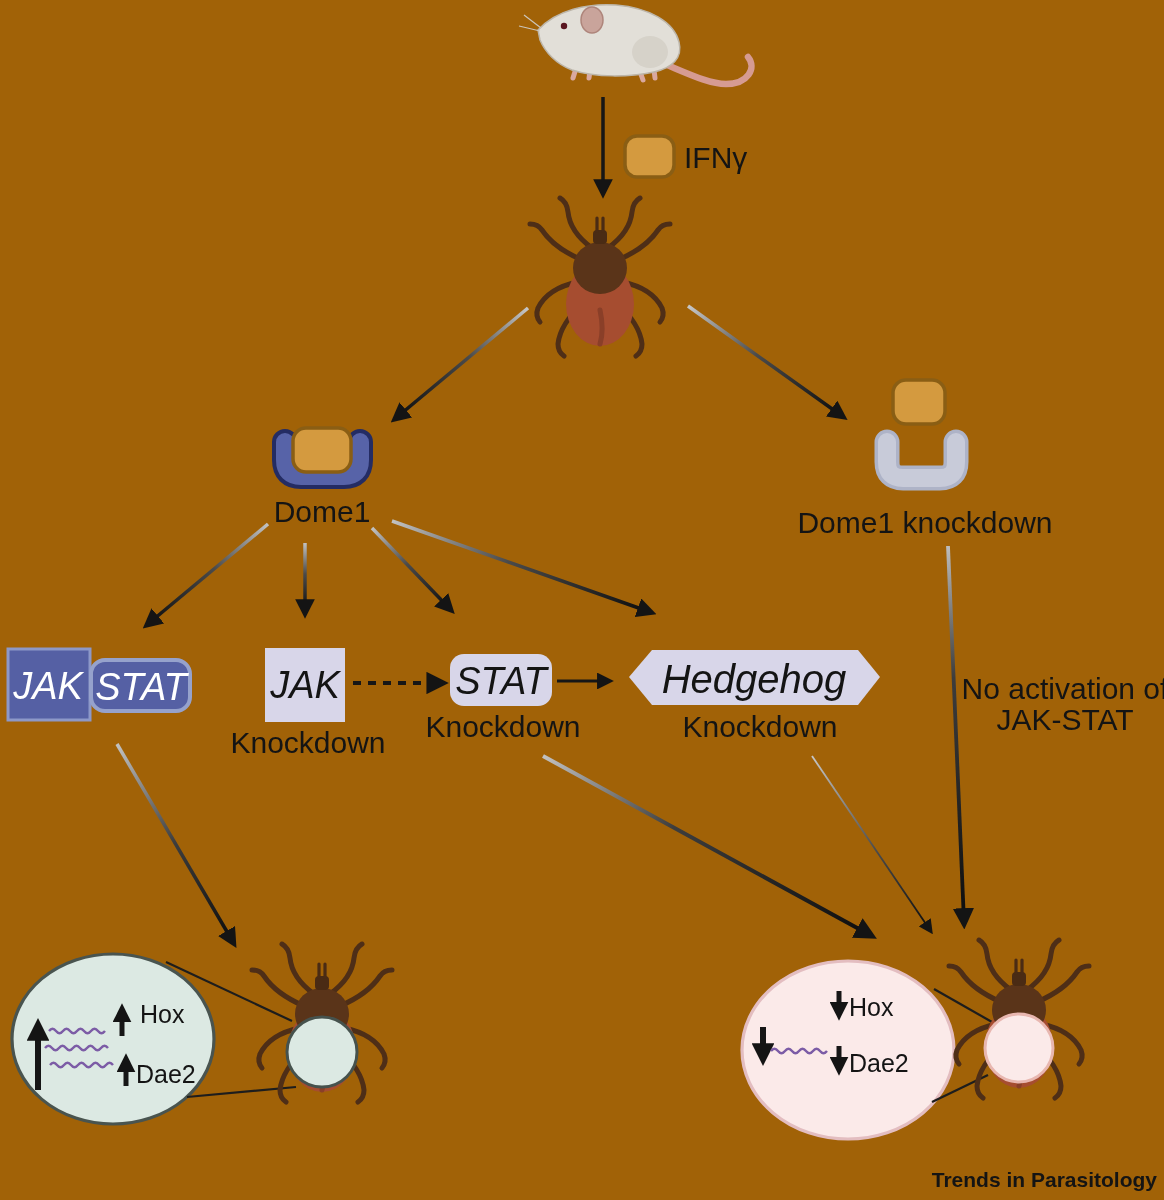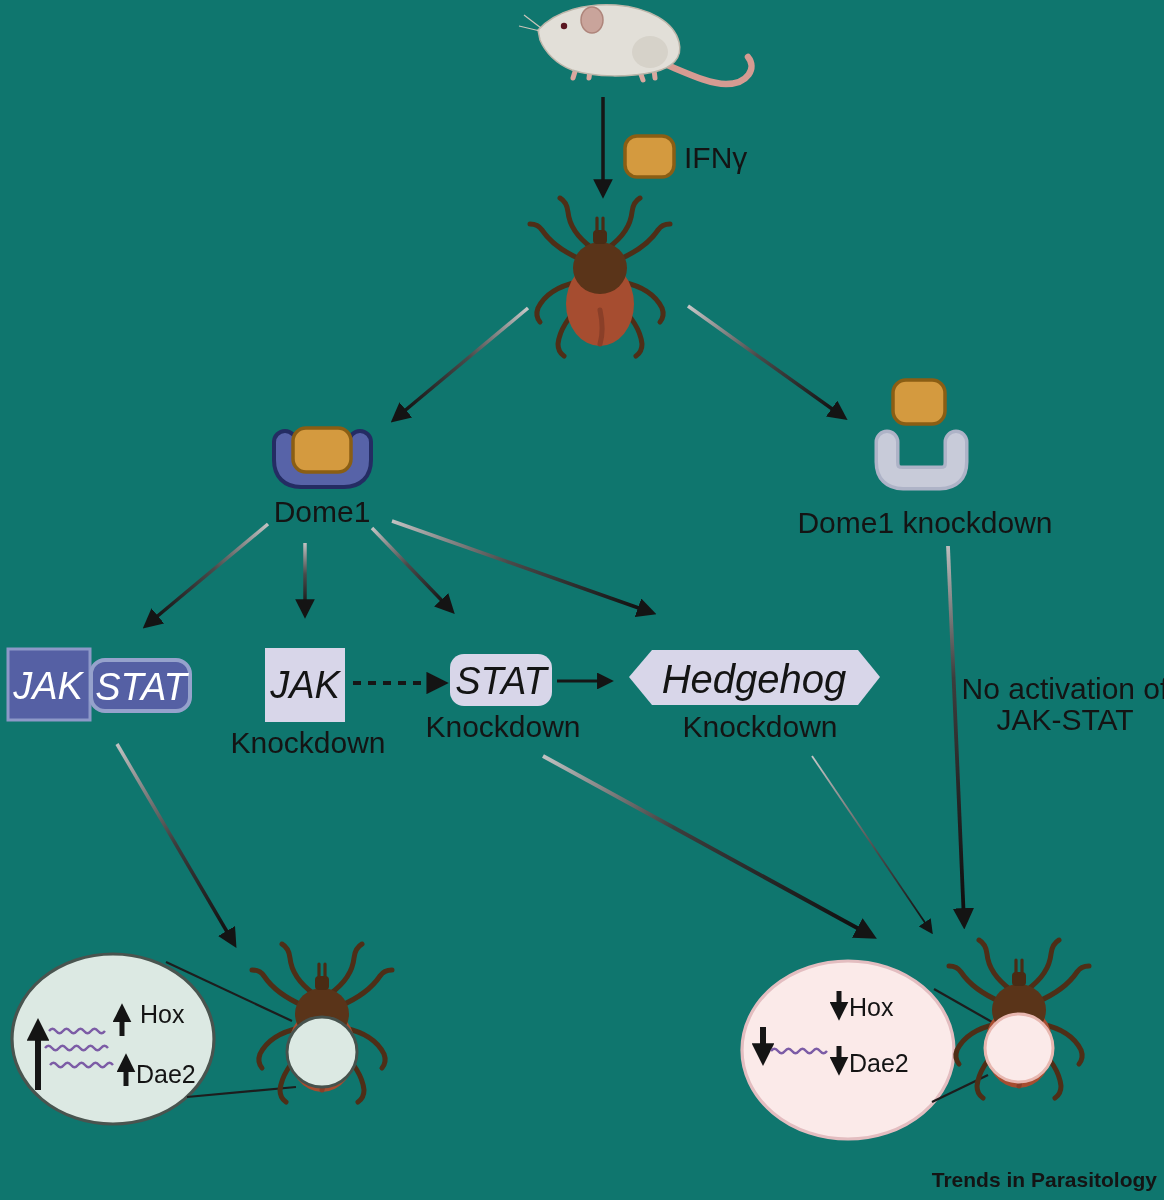--- a/index.html
+++ b/index.html
@@ -1,16 +1,16 @@
 <!DOCTYPE html>
 <html><head>
 <meta charset="utf-8">
 <style>
   html,body{margin:0;padding:0;background:#ffffff;}
-  .stage{position:relative;width:1164px;height:1200px;background:#0f766e;overflow:hidden;}
+  .stage{position:relative;width:1164px;height:1200px;background:#a16207;overflow:hidden;}
   svg{display:block;}
   text{font-family:"Liberation Sans","DejaVu Sans",sans-serif;fill:#141414;}
   .gene{font-style:italic;font-size:38px;}
   .gene-big{font-style:italic;font-size:40px;}
   .gene-white{fill:#ffffff;}
   .lbl{font-size:30px;}
   .small{font-size:25px;}
   .journal{font-size:21px;font-weight:700;}
 </style>
 </head>

